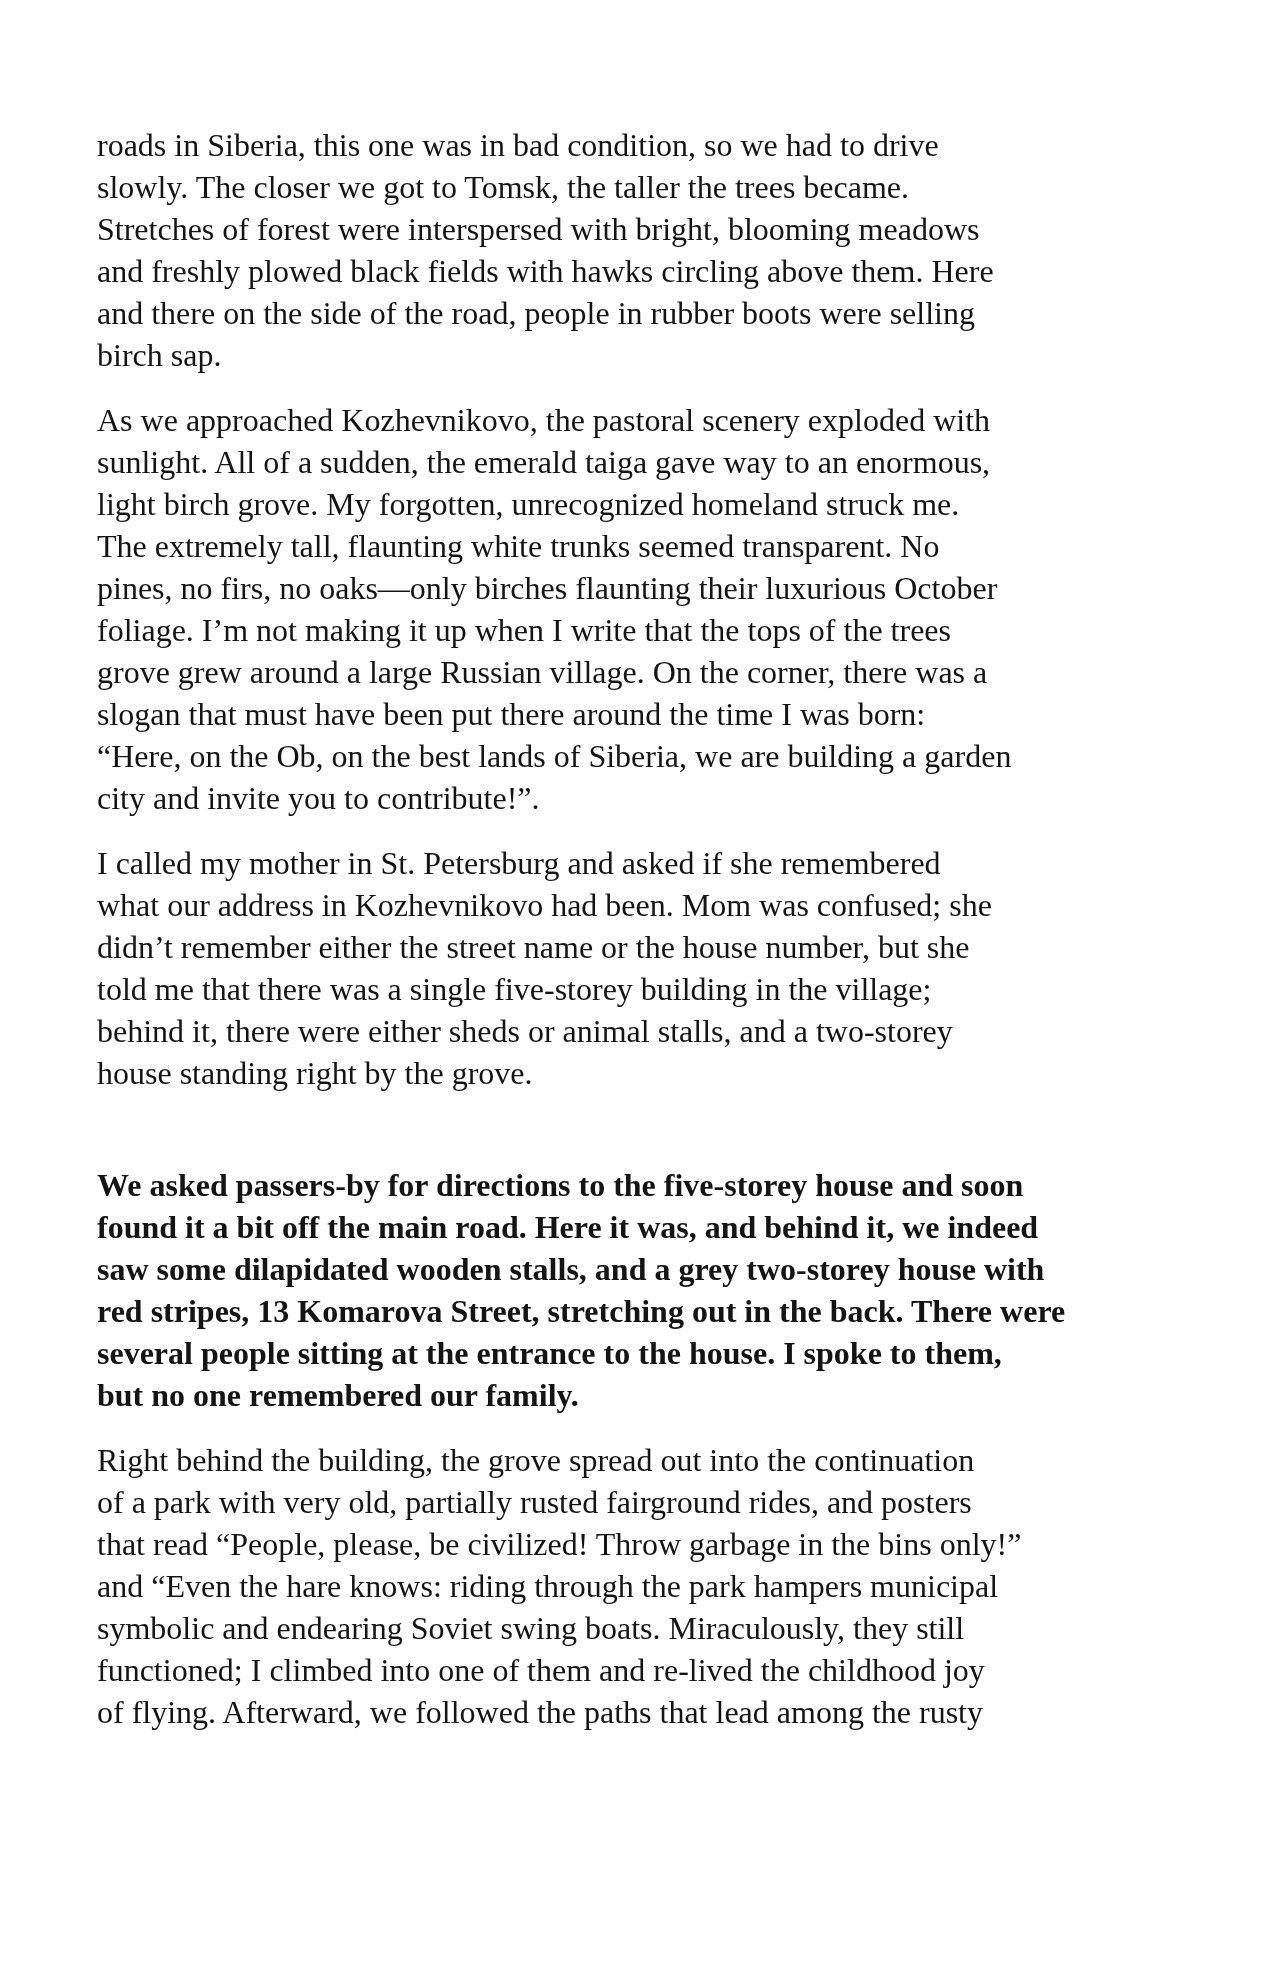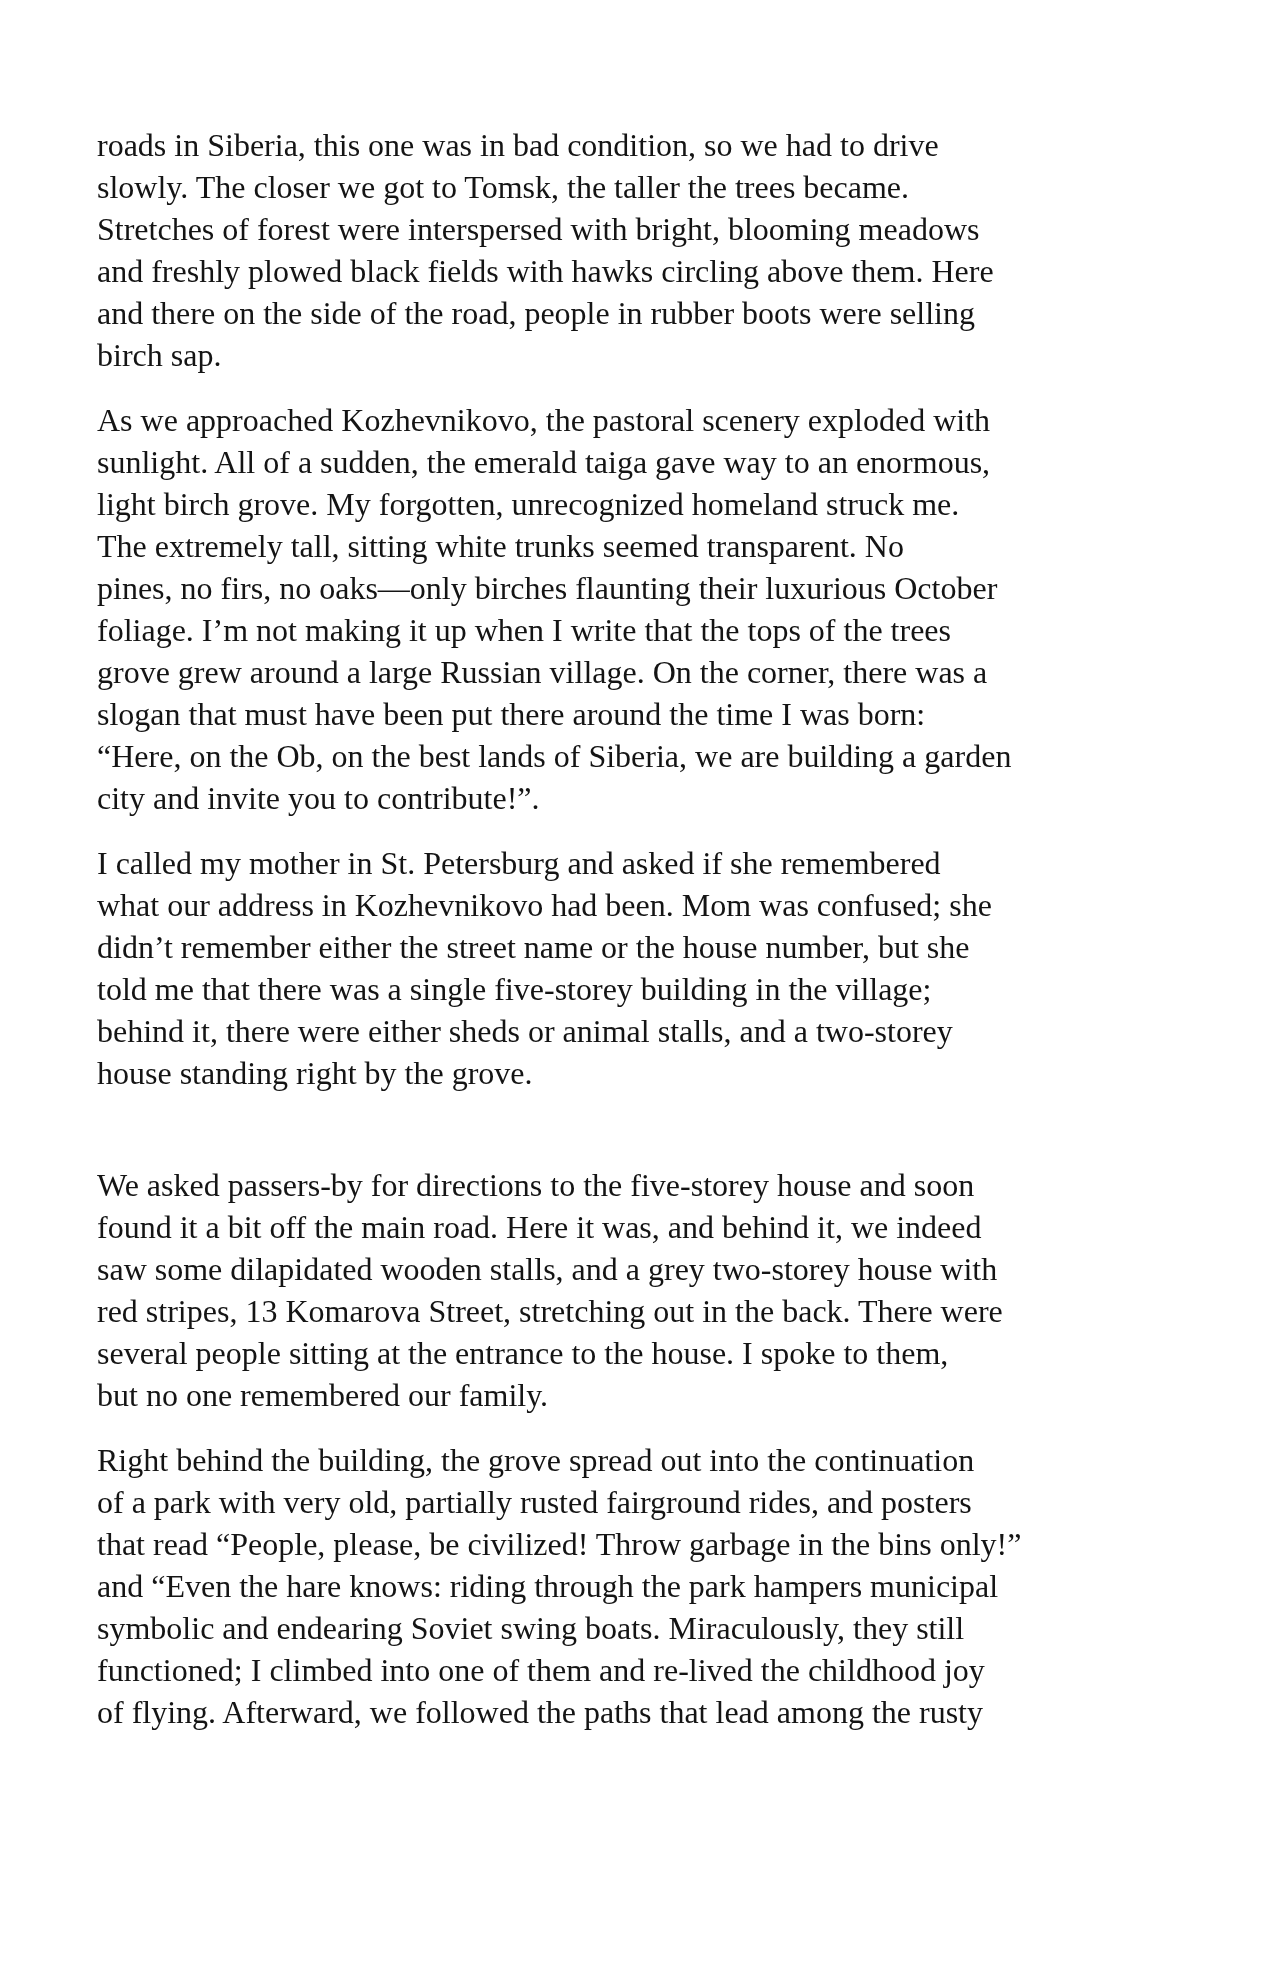--- a/index.html
+++ b/index.html
@@ -18,20 +18,21 @@
     font-family: "Liberation Serif", "DejaVu Serif", serif;
     font-size: 32px;
     line-height: 42px;
     color: #141414;
   }
   .paragraph {
     margin: 0 0 23px 0;
   }
   .paragraph.section-break {
     margin-top: 70px; 
+    font-weight: bold;
   }
   .line {
     white-space: pre;
   }
   .seg-italic {
   }
   .seg-roman {
     font-style: normal;
   }
 </style>
@@ -45,21 +46,21 @@
         <div class="line"><span class="seg-roman">slowly. The closer we got to Tomsk, the taller the trees became.</span></div>
         <div class="line"><span class="seg-roman">Stretches of forest were interspersed with bright, blooming meadows</span></div>
         <div class="line"><span class="seg-roman">and freshly plowed black fields with hawks circling above them. Here</span></div>
         <div class="line"><span class="seg-roman">and there on the side of the road, people in rubber boots were selling</span></div>
         <div class="line"><span class="seg-roman">birch sap.</span></div>
       </div>
       <div class="paragraph">
         <div class="line"><span class="seg-roman">As we approached Kozhevnikovo, the pastoral scenery exploded with</span></div>
         <div class="line"><span class="seg-roman">sunlight. All of a sudden, the emerald taiga gave way to an enormous,</span></div>
         <div class="line"><span class="seg-roman">light birch grove. My forgotten, unrecognized homeland struck me.</span></div>
-        <div class="line"><span class="seg-roman">The extremely tall, sitting white trunks seemed transparent. No</span></div>
+        <div class="line"><span class="seg-roman">The extremely tall, flaunting white trunks seemed transparent. No</span></div>
         <div class="line"><span class="seg-roman">pines, no firs, no oaks—only birches flaunting their luxurious October</span></div>
         <div class="line"><span class="seg-roman">foliage. I’m not making it up when I write that the tops of the trees</span></div>
         <div class="line"><span class="seg-roman">grove grew around a large Russian village. On the corner, there was a</span></div>
         <div class="line"><span class="seg-roman">slogan that must have been put there around the time I was born:</span></div>
         <div class="line"><span class="seg-roman">“</span><span class="seg-italic">Here, on the Ob, on the best lands of Siberia, we are building a garden</span></div>
         <div class="line"><span class="seg-italic">city and invite you to contribute!”</span><span class="seg-roman">.</span></div>
       </div>
       <div class="paragraph">
         <div class="line"><span class="seg-roman">I called my mother in St. Petersburg and asked if she remembered</span></div>
         <div class="line"><span class="seg-roman">what our address in Kozhevnikovo had been. Mom was confused; she</span></div>

